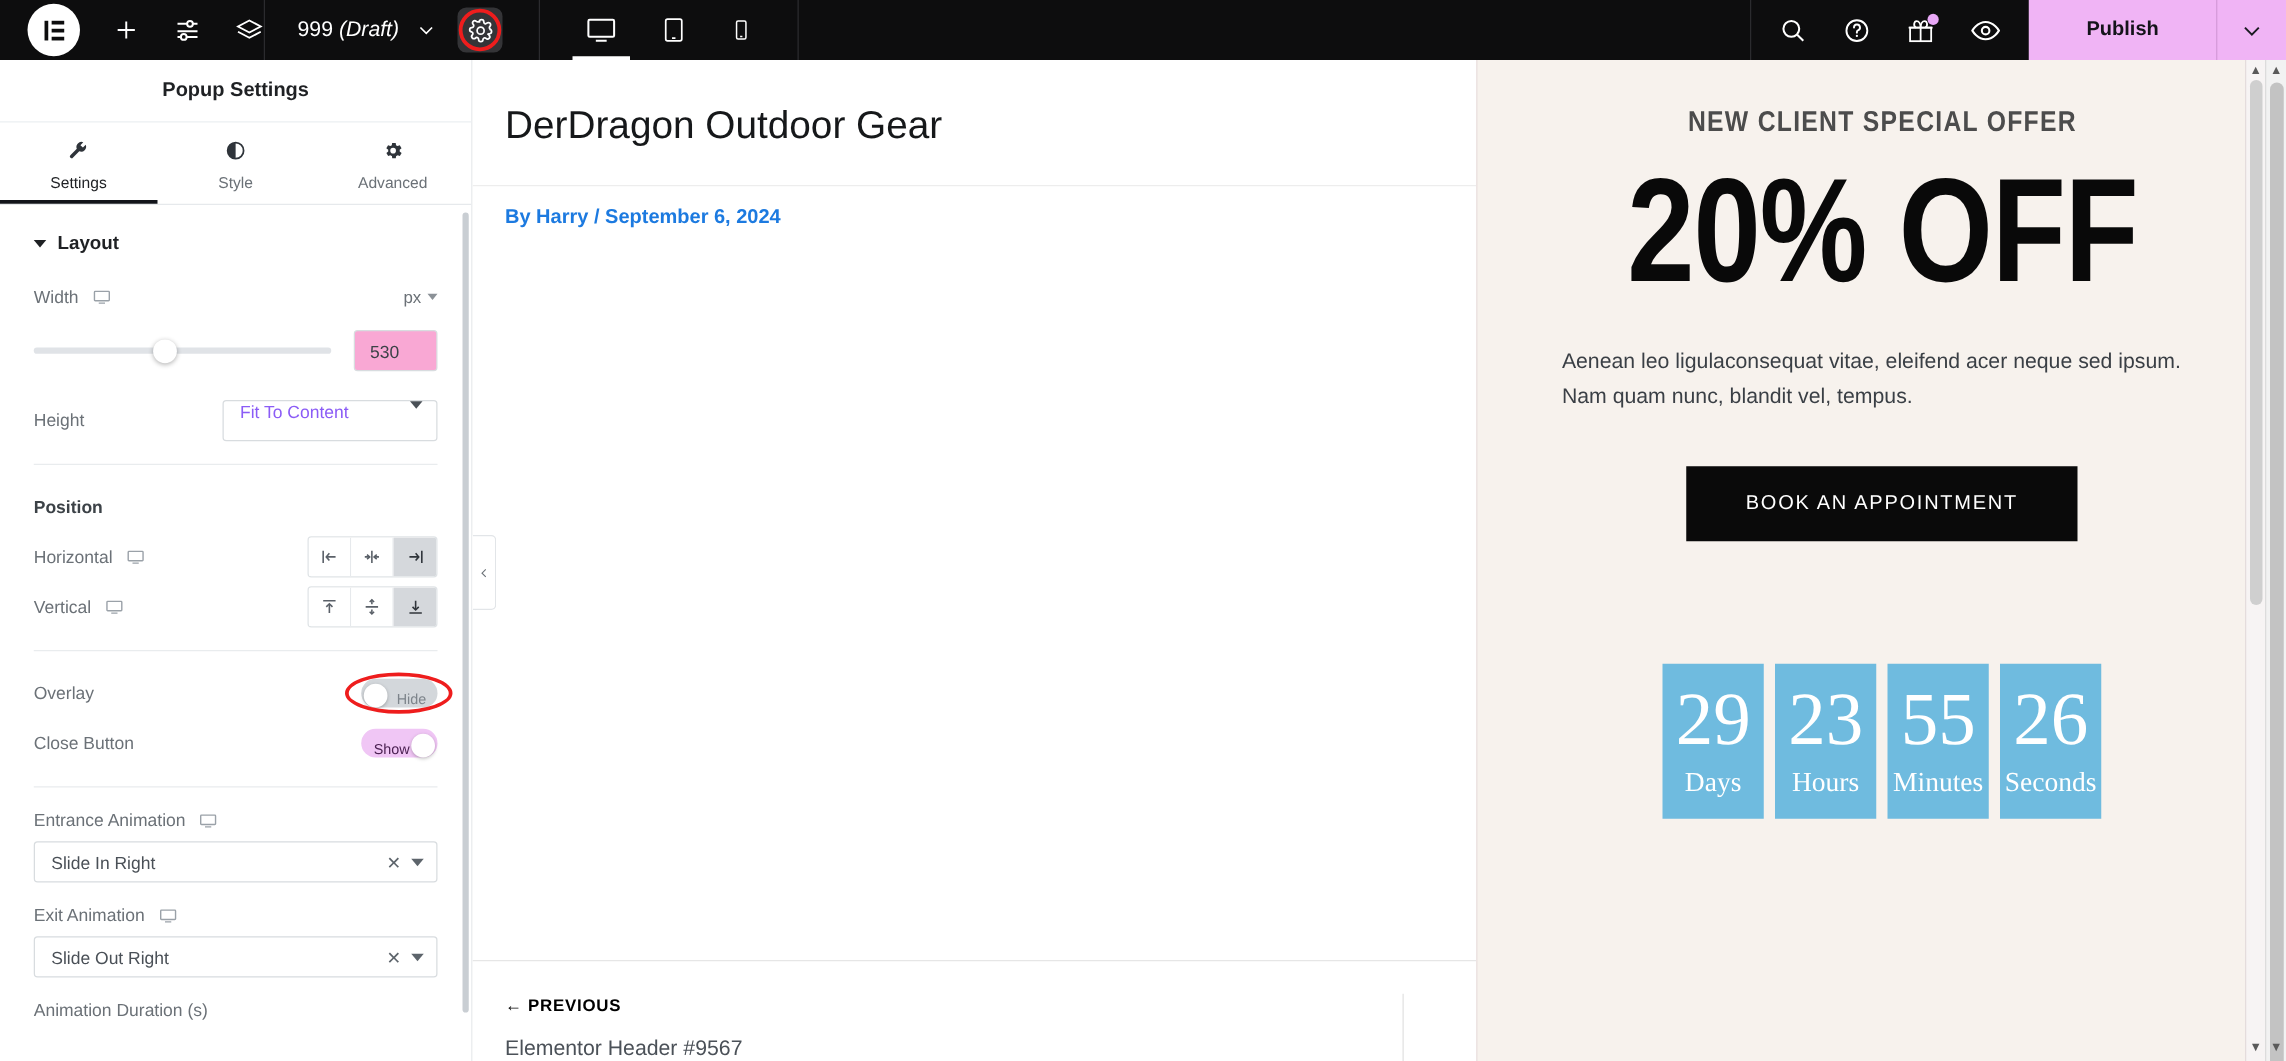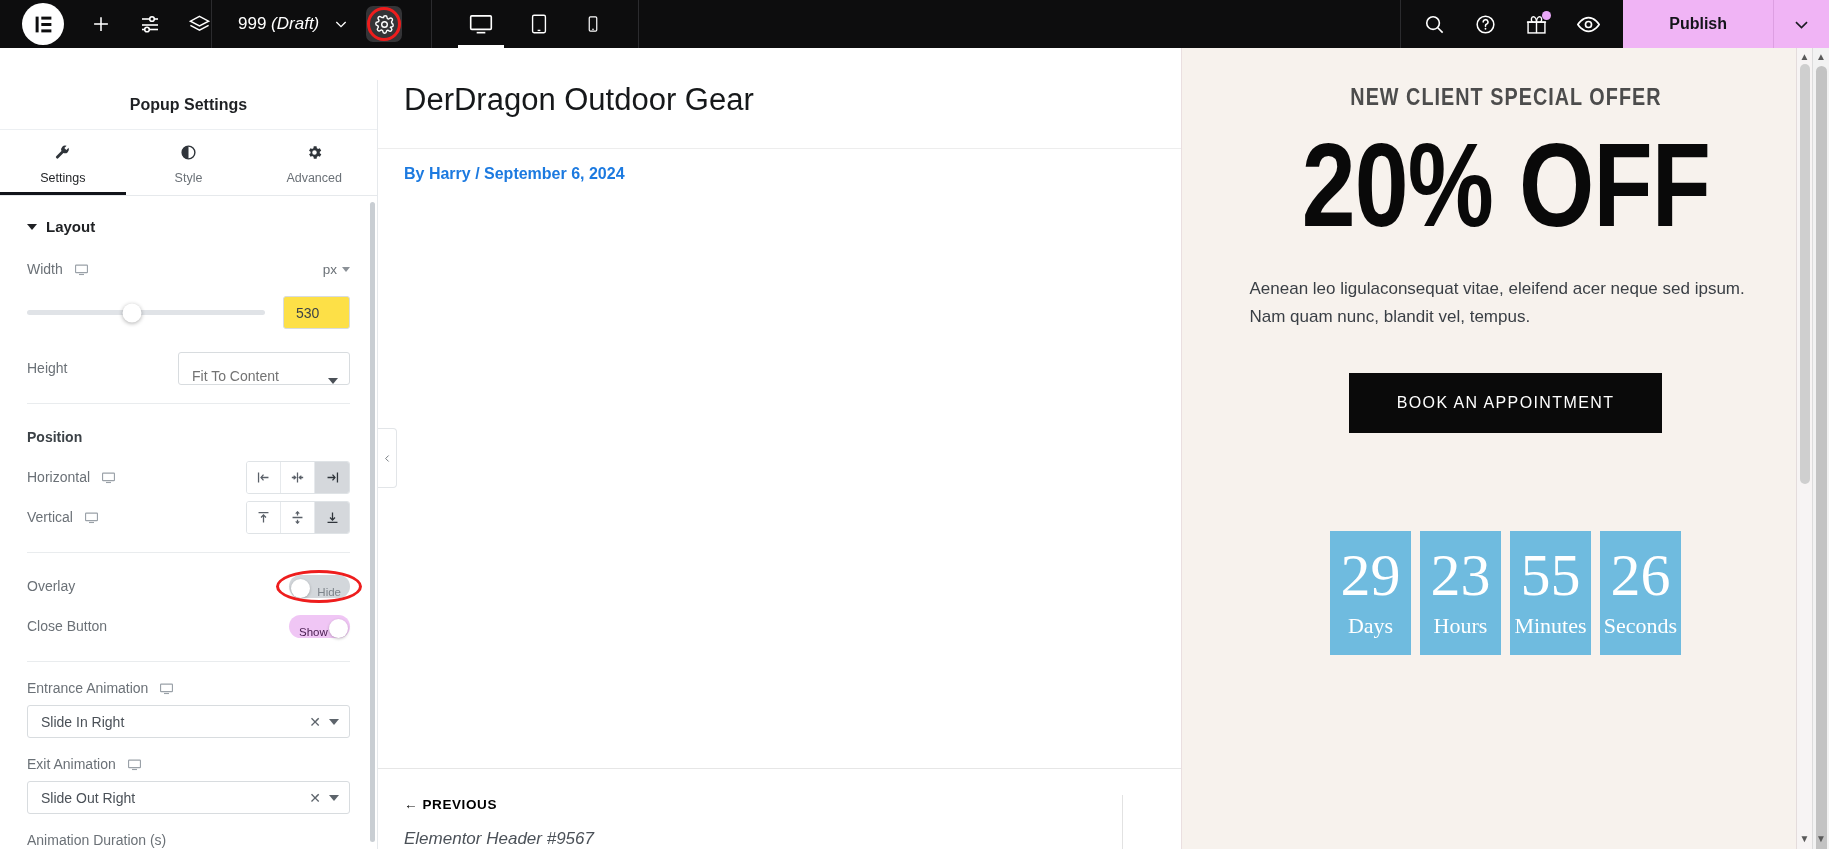--- a/index.html
+++ b/index.html
@@ -65,21 +65,21 @@
     background: #f0b4f5; height: 48px; width: 56px; display: flex; align-items: center;
     justify-content: center; cursor: pointer; border-left: 1px solid #dd9fe2;
   }
 
   
   .body-row { flex: 1 1 auto; display: flex; min-height: 0; position: relative; }
 
   
   .panel {
     width: 378px; flex: 0 0 378px; background: #fff; display: flex; flex-direction: column;
-    border-right: 1px solid #e6e9ec; position: relative; min-height: 0; margin-top: 32px;
+    border-right: 1px solid #e6e9ec; position: relative; min-height: 0;
   }
   .panel-header {
     height: 50px; flex: 0 0 50px; display: flex; align-items: center; justify-content: center;
     font-size: 16px; font-weight: 700; color: #1f2124; border-bottom: 1px solid #eceff2;
   }
   .panel-tabs { display: flex; flex: 0 0 66px; height: 66px; border-bottom: 1px solid #e6e9ec; }
   .ptab {
     flex: 1; display: flex; flex-direction: column; align-items: center; justify-content: center;
     gap: 7px; font-size: 12.5px; color: #6b7177; cursor: pointer; position: relative;
     padding-top: 4px;
@@ -111,27 +111,27 @@
     flex: 1 1 auto; height: 5px; background: #e0e3e7; border-radius: 3px; position: relative; cursor: pointer;
   }
   .slider-knob {
     position: absolute; left: 44%; top: 50%; transform: translate(-50%,-50%);
     width: 19px; height: 19px; border-radius: 50%; background: #fff;
     box-shadow: 0 1px 4px rgba(0,0,0,.32); cursor: grab;
   }
   .num-input {
     width: 67px; flex: 0 0 67px; height: 33px; border: 1px solid #d8dcdf; border-radius: 3px;
     display: flex; align-items: center; padding-left: 12px; font-size: 14px; color: #3c4247;
-    background: #fde047; cursor: text;
+    background: #f9a8d4; cursor: text;
   }
 
   .select-box {
     width: 172px; height: 33px; border: 1px solid #d8dcdf; border-radius: 3px; background: #fff;
-    display: flex; align-items: flex-end; justify-content: space-between; padding: 0 11px 0 13px;
-    font-size: 14px; color: #737373; cursor: pointer;
+    display: flex; align-items: flex-start; justify-content: space-between; padding: 0 11px 0 13px;
+    font-size: 14px; color: #8b5cf6; cursor: pointer;
   }
   .sel-caret { width:0;height:0;border-left:5px solid transparent;border-right:5px solid transparent;border-top:6px solid #4a5057; }
 
   .divider { height: 1px; background: #e9ecee; margin: 18px 0 16px 0; }
 
   .btn-group { display: flex; border: 1px solid #dfe3e6; border-radius: 3px; overflow: hidden; }
   .bg-btn {
     width: 34px; height: 31px; display: flex; align-items: center; justify-content: center;
     background: #fff; border-right: 1px solid #e6e9ec; color: #5a6068; cursor: pointer;
   }
@@ -183,21 +183,21 @@
   .page-title-band {
     padding: 34px 26px 30px 26px; border-bottom: 1px solid #ededed;
   }
   .page-title { font-size: 31px; font-weight: 400; color: #16181a; }
   .meta-band { padding: 16px 42px 0 26px; }
   .meta-line { font-size: 16px; font-weight: 700; color: #1c7ae0; margin-bottom: 9px; }
   .content-area { font-size: 16px; color: #44484c; }
   .page-spacer { flex: 1 1 auto; }
   .page-footer { border-top: 1px solid #e6e6e6; padding: 28px 26px 0 26px; position: relative; }
   .prev-label { font-size: 13.5px; font-weight: 700; letter-spacing: .6px; color: #000000; margin-bottom: 17px; }
-  .prev-title { font-size: 17px; color: #4b5158; font-style: italic; }
+  .prev-title { font-size: 17px; color: #4b5158; }
   .footer-vrule { position: absolute; right: 58px; top: 26px; bottom: 0; width: 1px; background: #e2e2e2; }
 
   
   .popup {
     width: 648px; flex: 0 0 648px; background: #f7f2ed; position: relative;
     border-left: 1px solid #eadfe0; display: flex; flex-direction: column;
     align-items: center; padding-top: 36px; overflow: hidden;
   }
   .pp-kicker {
     font-size: 23px; font-weight: 700; letter-spacing: 1.2px; color: #4c4c4c;

